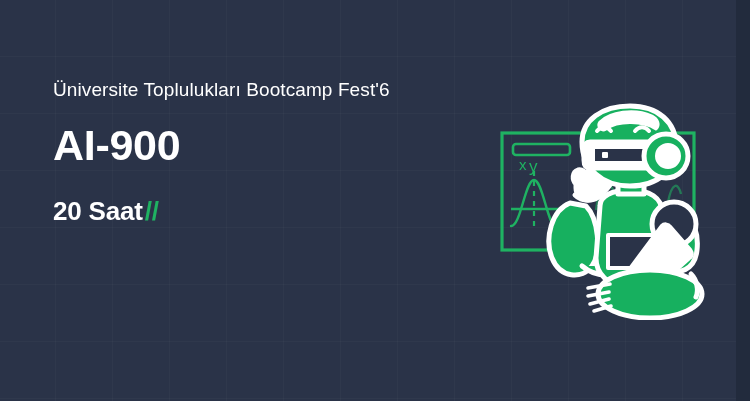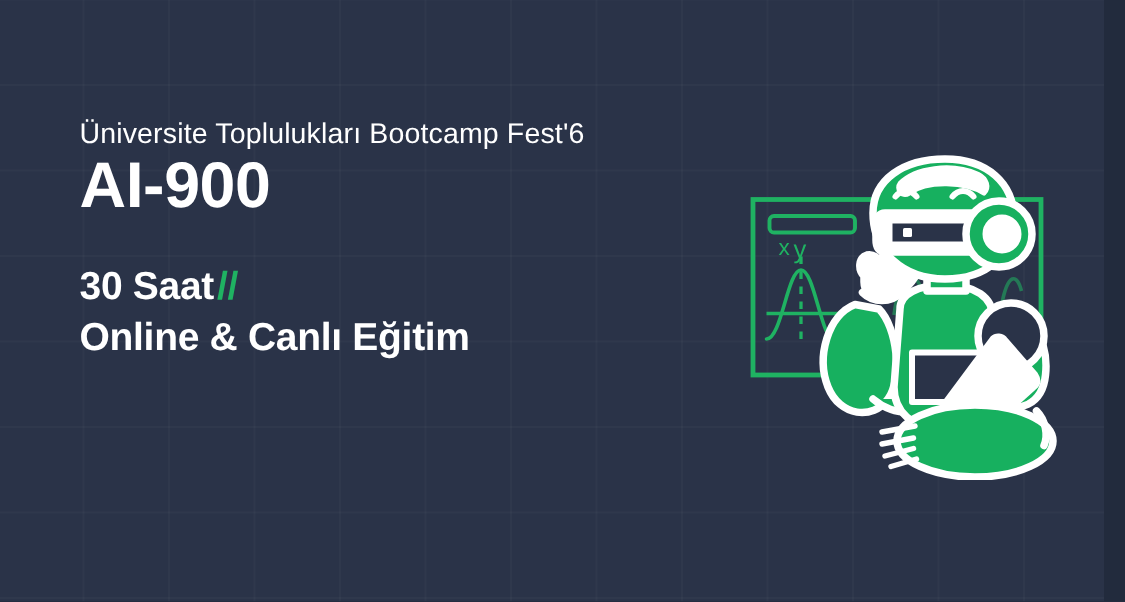--- a/index.html
+++ b/index.html
@@ -34,20 +34,21 @@
     font-family: "Liberation Sans", sans-serif;
     font-size: 19px;
     font-weight: 400;
     color: #ffffff;
     letter-spacing: 0.1px;
     line-height: 24px;
     white-space: nowrap;
   }
 
   .headline {
+    margin-top: 21px;
     font-family: "Liberation Sans", sans-serif;
     font-size: 43px;
     font-weight: bold;
     color: #ffffff;
     line-height: 45px;
     letter-spacing: -0.3px;
   }
   .headline-line { display: block; white-space: nowrap; }
 
   .sub-block {
@@ -83,23 +84,22 @@
   <div class="text-block">
 
     <div class="eyebrow">Üniversite Toplulukları Bootcamp Fest'6</div>
 
     <div class="headline">
       <span class="headline-line">AI-900</span>
     </div>
 
     <div class="sub-block">
       <span class="sub-line">
-        <span>30 Saat</span><span class="slashes">//</span>
+        <span>20 Saat</span><span class="slashes">//</span>
       </span>
-      <span class="sub-line">Online &amp; Canlı Eğitim</span>
     </div>
 
   </div>
 
   <div class="illustration">
     <svg viewBox="0 0 272 222" xmlns="http://www.w3.org/2000/svg">
 
       <g fill="none" stroke="#1fb262" stroke-width="3.2">
         <rect x="24" y="35" width="192" height="117"></rect>
       </g>

